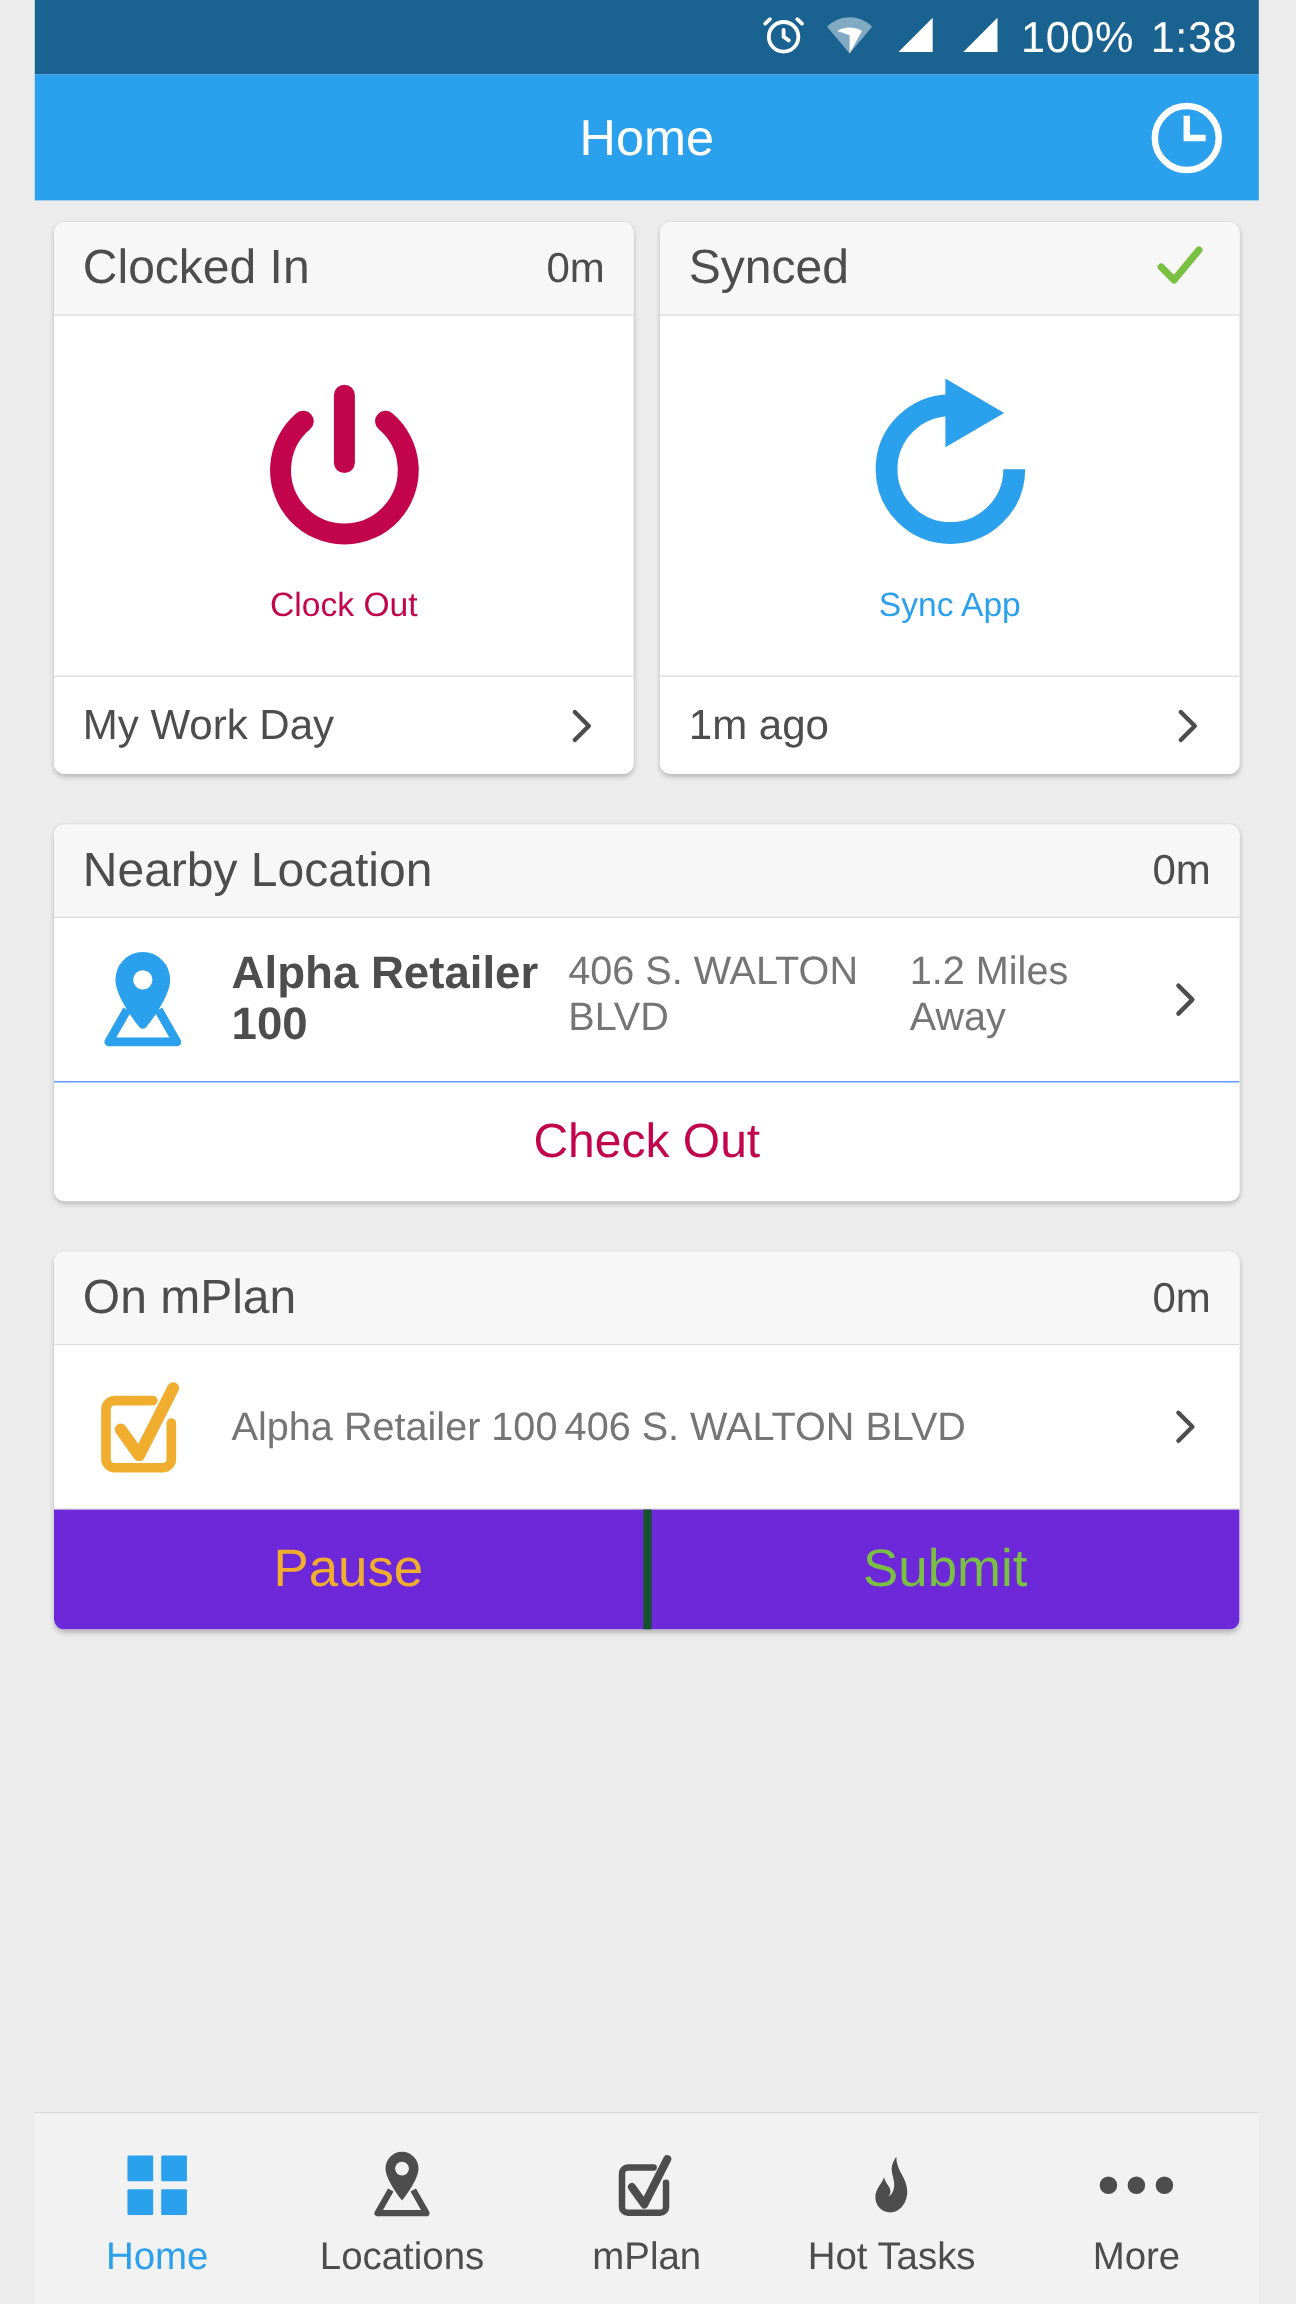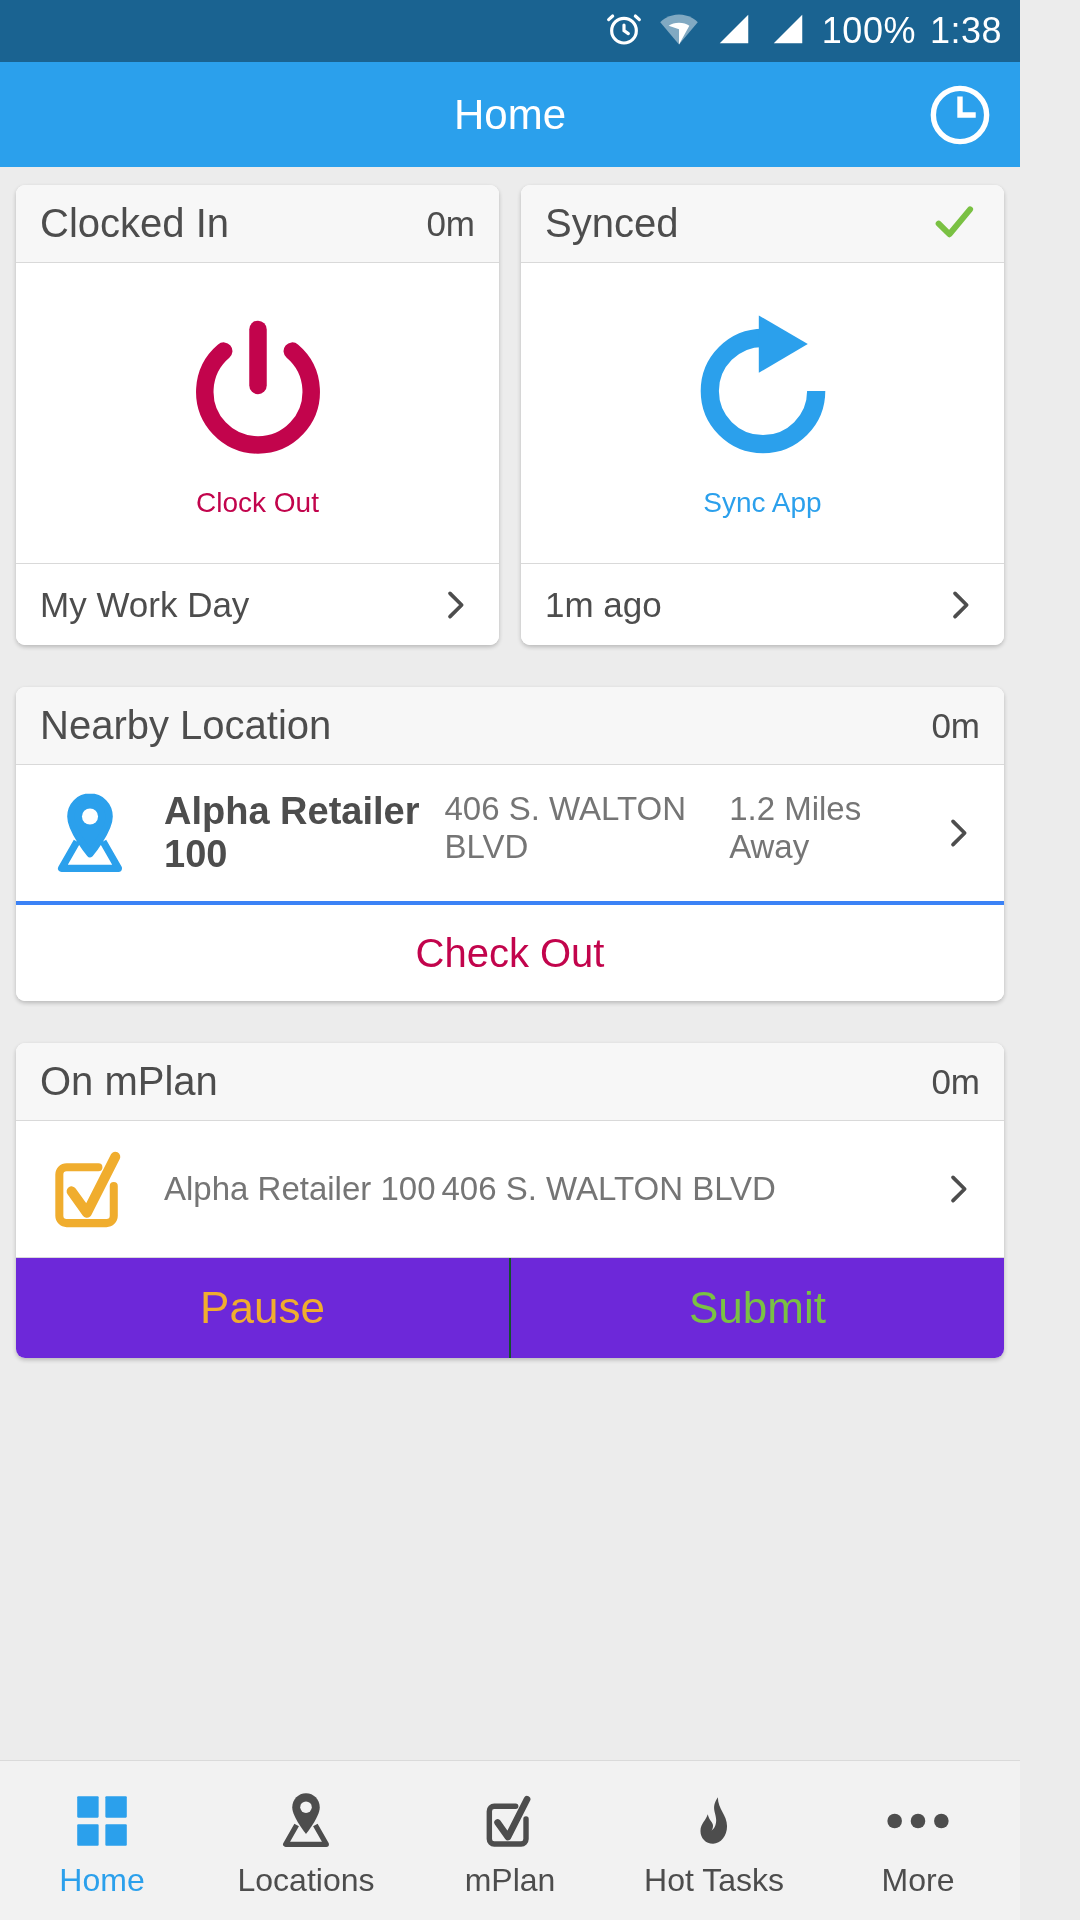--- a/index.html
+++ b/index.html
@@ -2,21 +2,21 @@
 <html><head>
 <meta charset="utf-8">
 <style>
   * { margin:0; padding:0; box-sizing:border-box; }
   html, body {
     width:1080px; height:1920px;
     background:#ececec;
     font-family:"Liberation Sans", sans-serif;
     overflow:hidden;
   }
-  #screen { position:relative; width:1020px; height:1920px; background:#ececec; display:flex; flex-direction:column; }
+  #screen { position:relative; width:1020px; height:1920px; background:#ececec; display:flex; flex-direction:column;margin-left:29px; }
 
   
   .statusbar {
     height:62px; background:#1a6391; color:#ffffff;
     display:flex; align-items:center; justify-content:flex-end;
     padding:0 18px 0 0; gap:14px; flex:0 0 auto;
   }
   .sb-icons { display:flex; align-items:center; gap:14px; }
   .sb-text { font-size:36px; letter-spacing:0.5px; font-weight:400; white-space:nowrap; }
 
@@ -68,32 +68,32 @@
   .row-detail {
     display:flex; align-items:center; padding:22px 26px 22px 26px; gap:26px;
     background:#ffffff;
   }
   .row-icon { width:96px; flex:0 0 96px; display:flex; align-items:center; justify-content:center; }
   .row-texts { flex:1 1 auto; display:flex; flex-direction:row; gap:6px; }
   .row-title { font-size:38px; font-weight:700; color:#4d4d4d; }
   .row-sub { font-size:33px; color:#757575; font-weight:400; }
 
   .wide-btn {
-    border-top:4px solid #3b82f6; height:100px;
+    border-top:1px solid #3b82f6; height:100px;
     display:flex; align-items:center; justify-content:center;
     font-size:40px; background:#ffffff;
   }
   .wide-btn.crimson { color:#c2044c; }
 
   .split-btns { display:flex; border-top:1px solid #d9d9d9; }
   .split-btns > .sb {
     flex:1 1 0; height:100px; display:flex; align-items:center; justify-content:center;
     font-size:44px; background:#6d28d9;
   }
-  .split-btns > .sb + .sb { border-left:2px solid #14532d; }
+  .split-btns > .sb + .sb { border-left:7px solid #14532d; }
   .sb.amber { color:#f0ad2e; }
   .sb.green { color:#7ac143; }
 
   .gap-lg { height:42px; flex:0 0 auto; }
   .gap-md { height:34px; flex:0 0 auto; }
 
   
   .bottomnav {
     flex:0 0 auto; height:160px; background:#f2f2f2;
     border-top:1px solid #dadada; display:flex; align-items:stretch;

